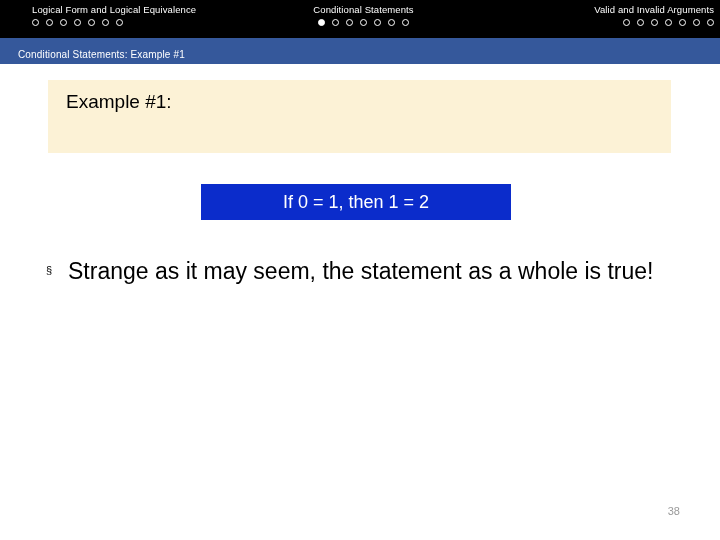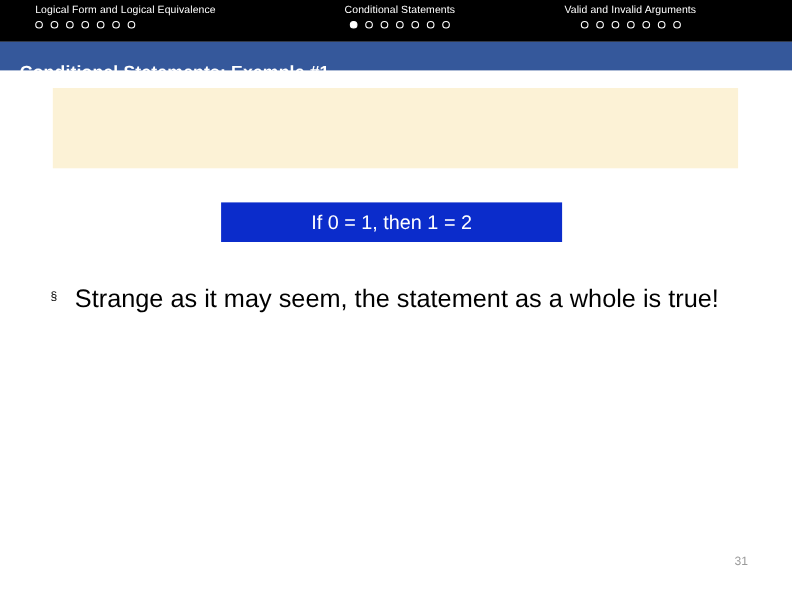--- a/index.html
+++ b/index.html
@@ -40,21 +40,21 @@
     width: 720px;
     height: 38px;
   }
   .nav-group {
     position: absolute;
     top: 0;
     height: 38px;
   }
   .nav-group.g0 { left: 16px;  width: 230px; text-align: left; }
   .nav-group.g1 { left: 246px; width: 235px; text-align: center; }
-  .nav-group.g2 { left: 455px; width: 236px; text-align: center; }
+  .nav-group.g2 { left: 478px; width: 236px; text-align: right; }
 
   .nav-title {
     color: #ffffff;
     font-size: 9.5px;
     line-height: 11px;
     padding-top: 4px;
     white-space: nowrap;
     letter-spacing: 0.1px;
   }
   .nav-group.g0 .nav-title { padding-left: 16px; }
@@ -87,26 +87,26 @@
     position: absolute;
     left: 0;
     top: 38px;
     width: 720px;
     height: 26px;
     background: #35589B;
   }
   .breadcrumb-text {
     position: absolute;
     left: 18px;
-    top: 16px;
+    top: 4px;
     height: 26px;
     line-height: 26px;
     color: #ffffff;
-    font-size: 16px;
-    font-weight: bold;
+    font-size: 10px;
+    font-weight: normal;
     white-space: nowrap;
     letter-spacing: 0.15px;
   }
 
   
   .callout {
     position: absolute;
     left: 48px;
     top: 80px;
     width: 623px;
@@ -227,28 +227,29 @@
       </div>
 
     </div>
   </div>
 
   <div class="breadcrumb-bar">
     <div class="breadcrumb-text">Conditional Statements: Example #1</div>
   </div>
 
   <div class="callout">
+    <div class="callout-line">Example #1:</div>
   </div>
 
   <div class="statement-box">
     <span class="statement-text">If 0 = 1, then 1 = 2</span>
   </div>
 
   <div class="bullet-block">
     <div class="bullet-row">
       <span class="bullet-marker">§</span>
       <span class="bullet-text">Strange as it may seem, the statement as a whole is true!</span>
     </div>
   </div>
 
-  <div class="page-number">31</div>
+  <div class="page-number">38</div>
 
 </div>
 
 </body></html>

